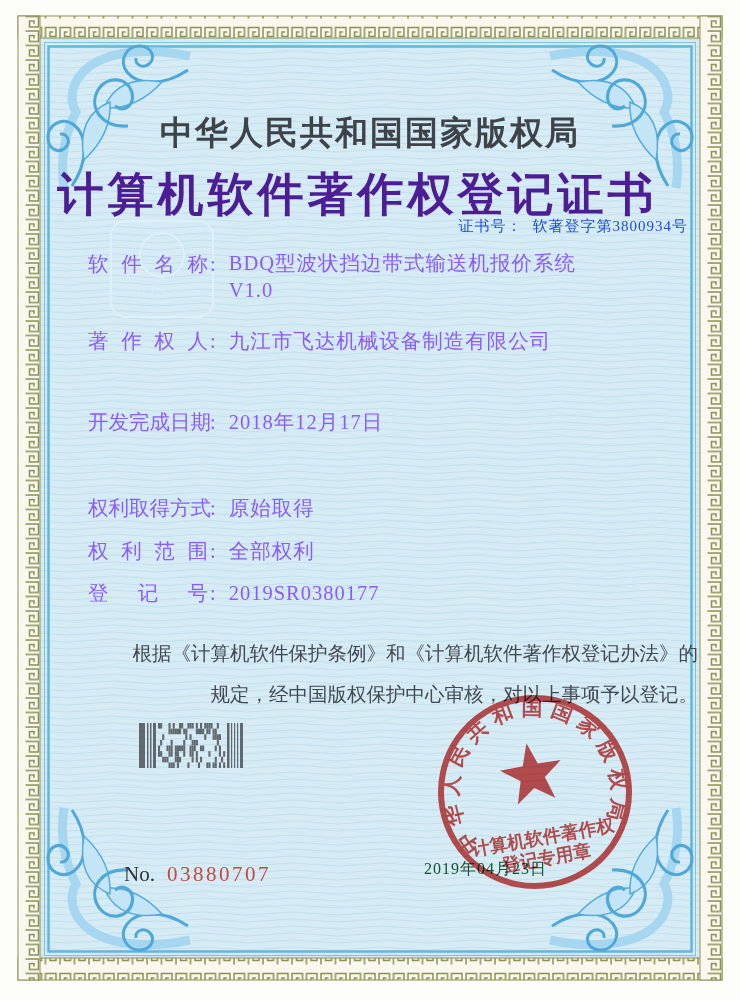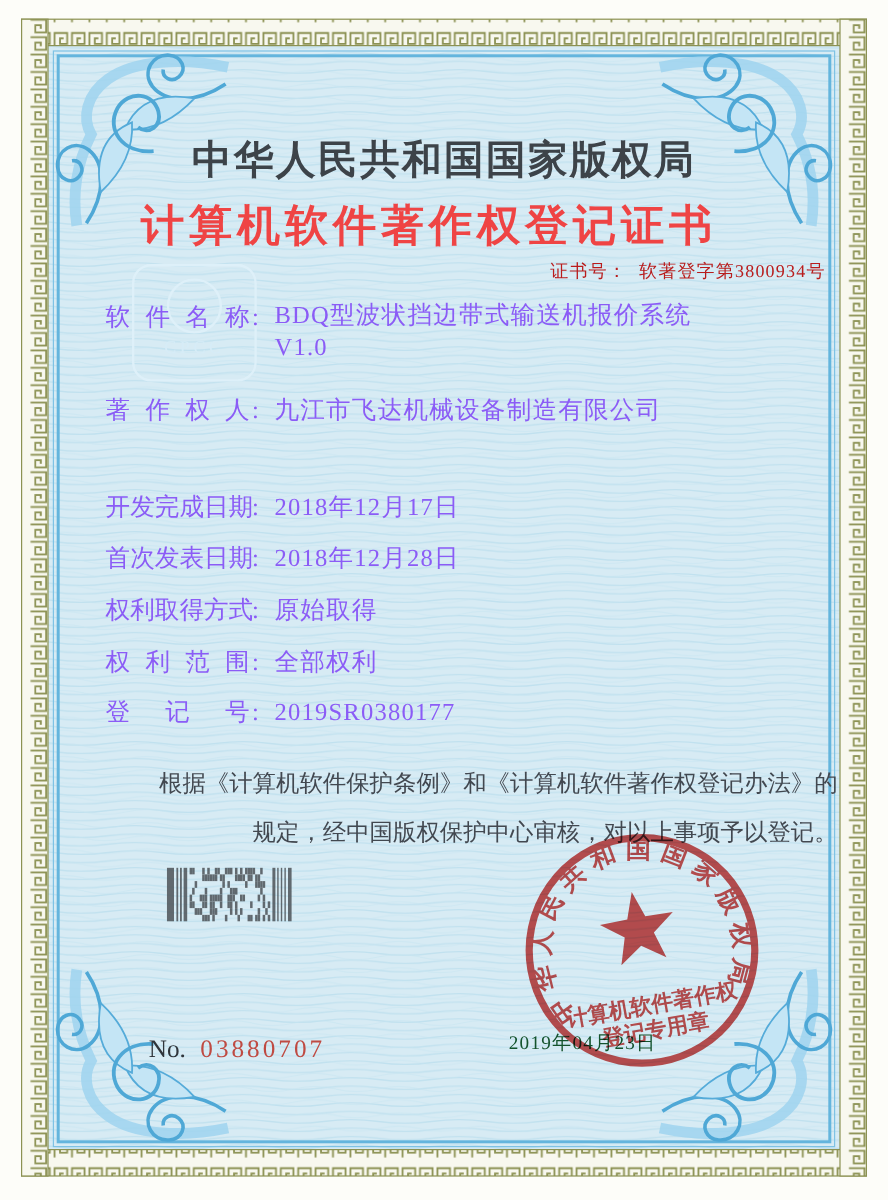--- a/index.html
+++ b/index.html
@@ -3,23 +3,23 @@
 <meta charset="utf-8">
 <style>
   html,body{margin:0;padding:0;background:#ffffff;}
   .page{position:relative;width:740px;height:1000px;background:#fdfdf9;overflow:hidden;
         font-family:"Liberation Serif","DejaVu Serif",serif;}
   svg{display:block;}
   .abs{position:absolute;}
   
   .authority{left:0;top:111px;width:740px;text-align:center;font-size:33px;font-weight:bold;
              letter-spacing:2px;color:#3d4349;}
-  .cert-title{left:0;top:164px;width:715px;text-align:center;font-size:36px;font-weight:bold;
-              letter-spacing:4px;color:#ef4444;}
-  .cert-no{right:52px;top:217px;font-size:15px;color:#b91c1c;letter-spacing:1px;}
+  .cert-title{left:0;top:164px;width:715px;text-align:center;font-size:46px;font-weight:bold;
+              letter-spacing:4px;color:#4c1d95;}
+  .cert-no{right:52px;top:217px;font-size:15px;color:#1d4ed8;letter-spacing:1px;}
   .cert-no .num{margin-left:10px;}
   .row{left:88px;white-space:nowrap;font-size:20.5px;color:#8b5cf6;}
   .row .lbl{display:inline-block;width:120px;text-align:justify;text-align-last:justify;}
   .row .col{margin-left:2px;}
   .row .val{margin-left:13px;letter-spacing:1px;}
   .vwrap{display:inline-block;vertical-align:top;margin-left:13px;}
   .vwrap div{letter-spacing:1px;line-height:27px;}
   .r1{top:250px;} .r2{top:327px;} .r3{top:408px;} .r4{top:451px;}
   .r5{top:494px;} .r6{top:537px;} .r7{top:579px;}
   .statement{left:86px;top:633px;width:612px;font-size:19.5px;line-height:41px;color:#424850;text-align:right;}
@@ -105,23 +105,20 @@
   </div>
 
   <div class="abs row r1">
     <span class="lbl">软件名称</span><span class="col">:</span><span class="vwrap"><div>BDQ型波状挡边带式输送机报价系统</div><div>V1.0</div></span>
   </div>
   <div class="abs row r2">
     <span class="lbl">著作权人</span><span class="col">:</span><span class="val">九江市飞达机械设备制造有限公司</span>
   </div>
   <div class="abs row r3">
     <span class="lbl">开发完成日期</span><span class="col">:</span><span class="val">2018年12月17日</span>
-  </div>
-  <div class="abs row r4">
-    <span class="lbl">首次发表日期</span><span class="col">:</span><span class="val">2018年12月28日</span>
   </div>
   <div class="abs row r6">
     <span class="lbl">权利范围</span><span class="col">:</span><span class="val">全部权利</span>
   </div>
   <div class="abs row r5">
     <span class="lbl">权利取得方式</span><span class="col">:</span><span class="val">原始取得</span>
   </div>
   <div class="abs row r7">
     <span class="lbl">登记号</span><span class="col">:</span><span class="val">2019SR0380177</span>
   </div>

